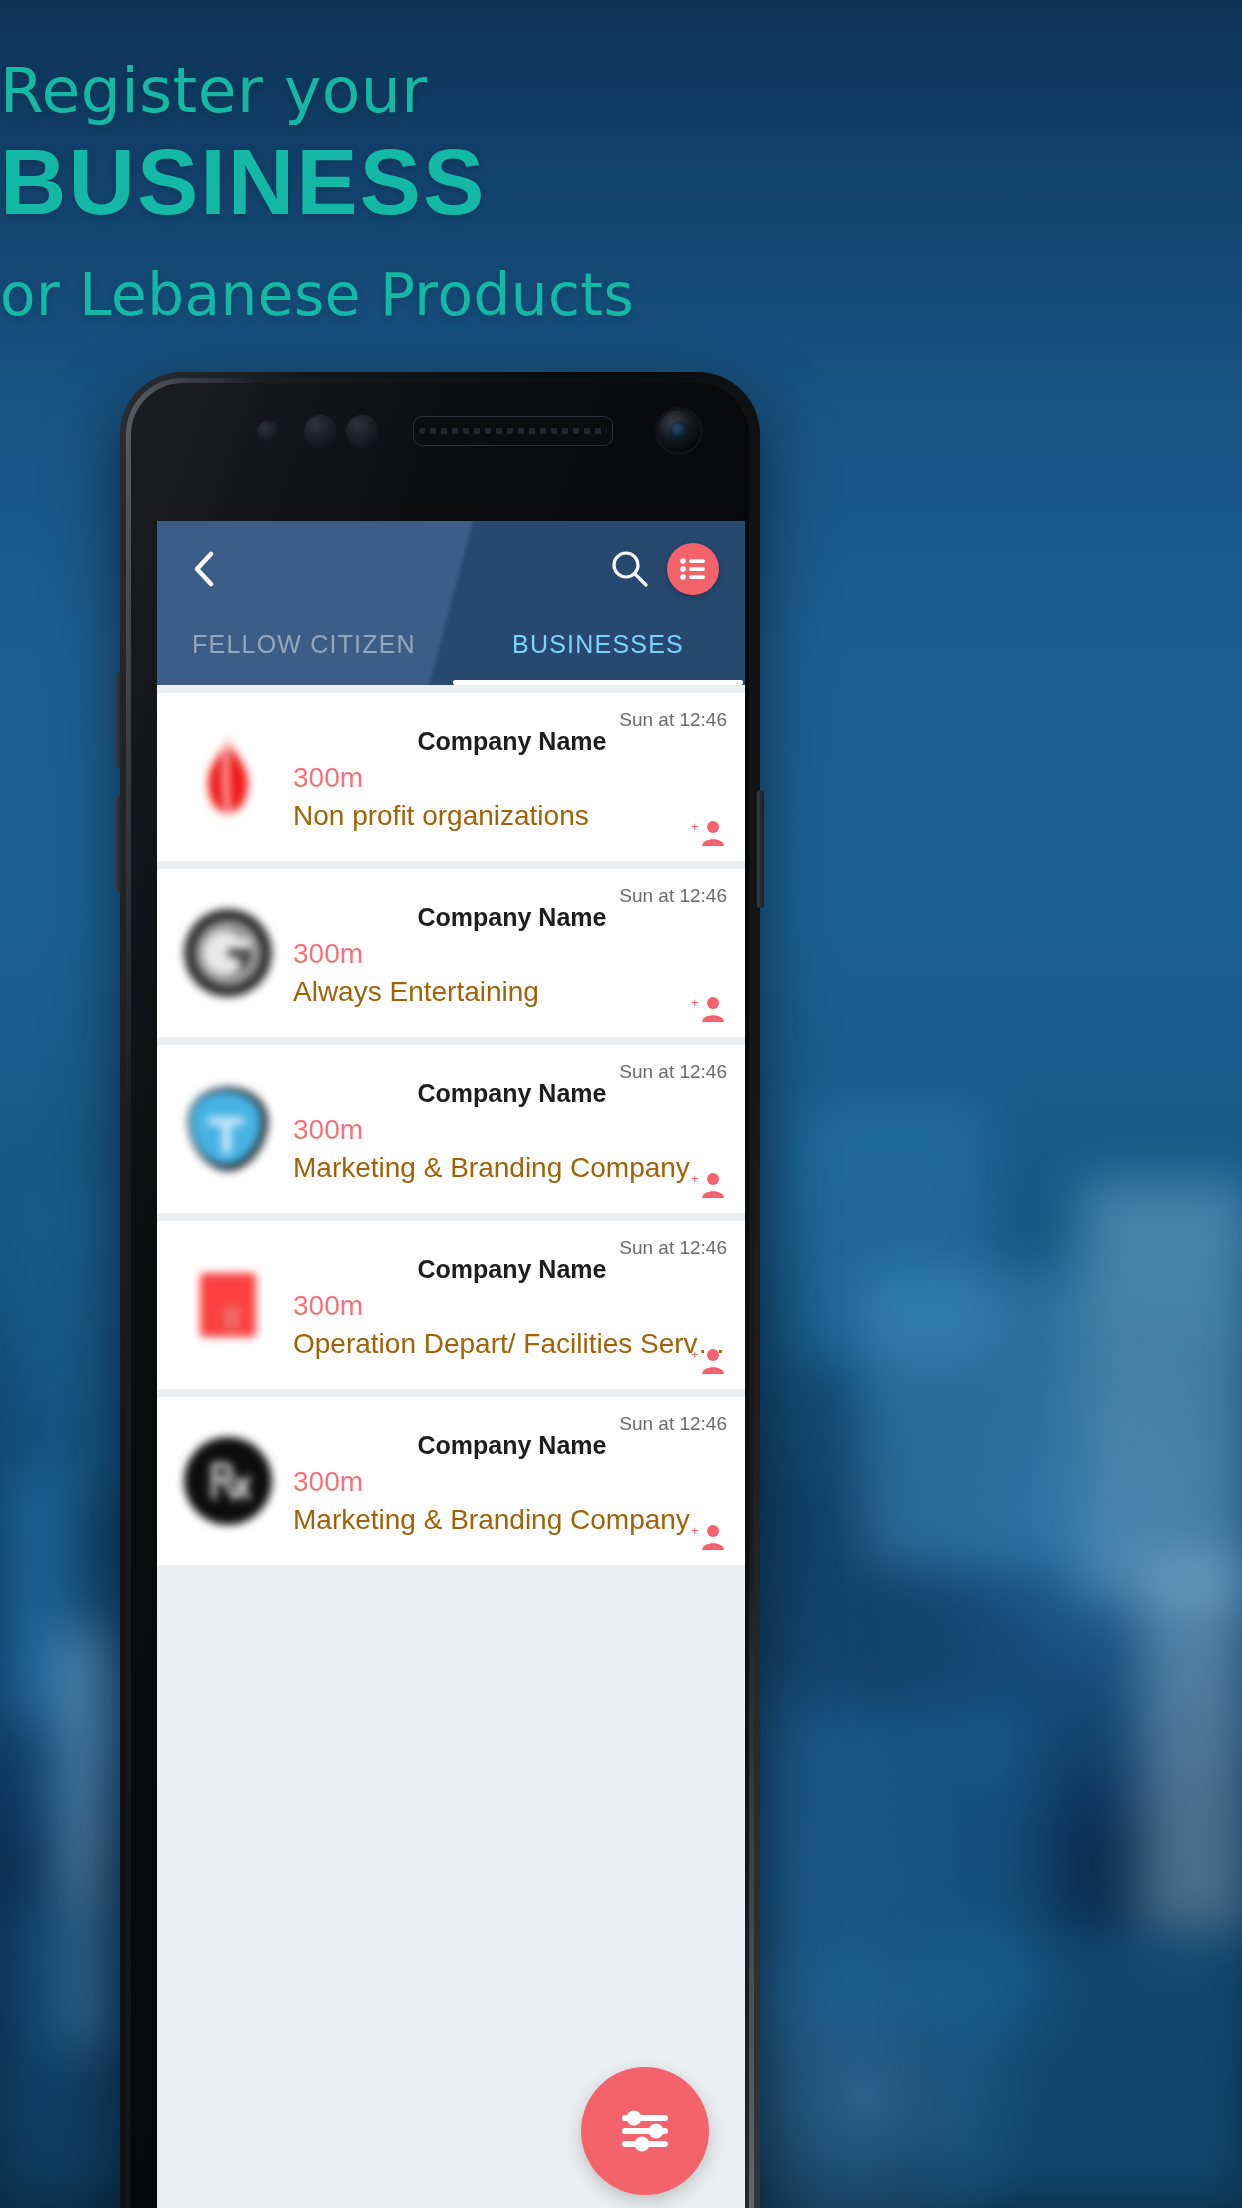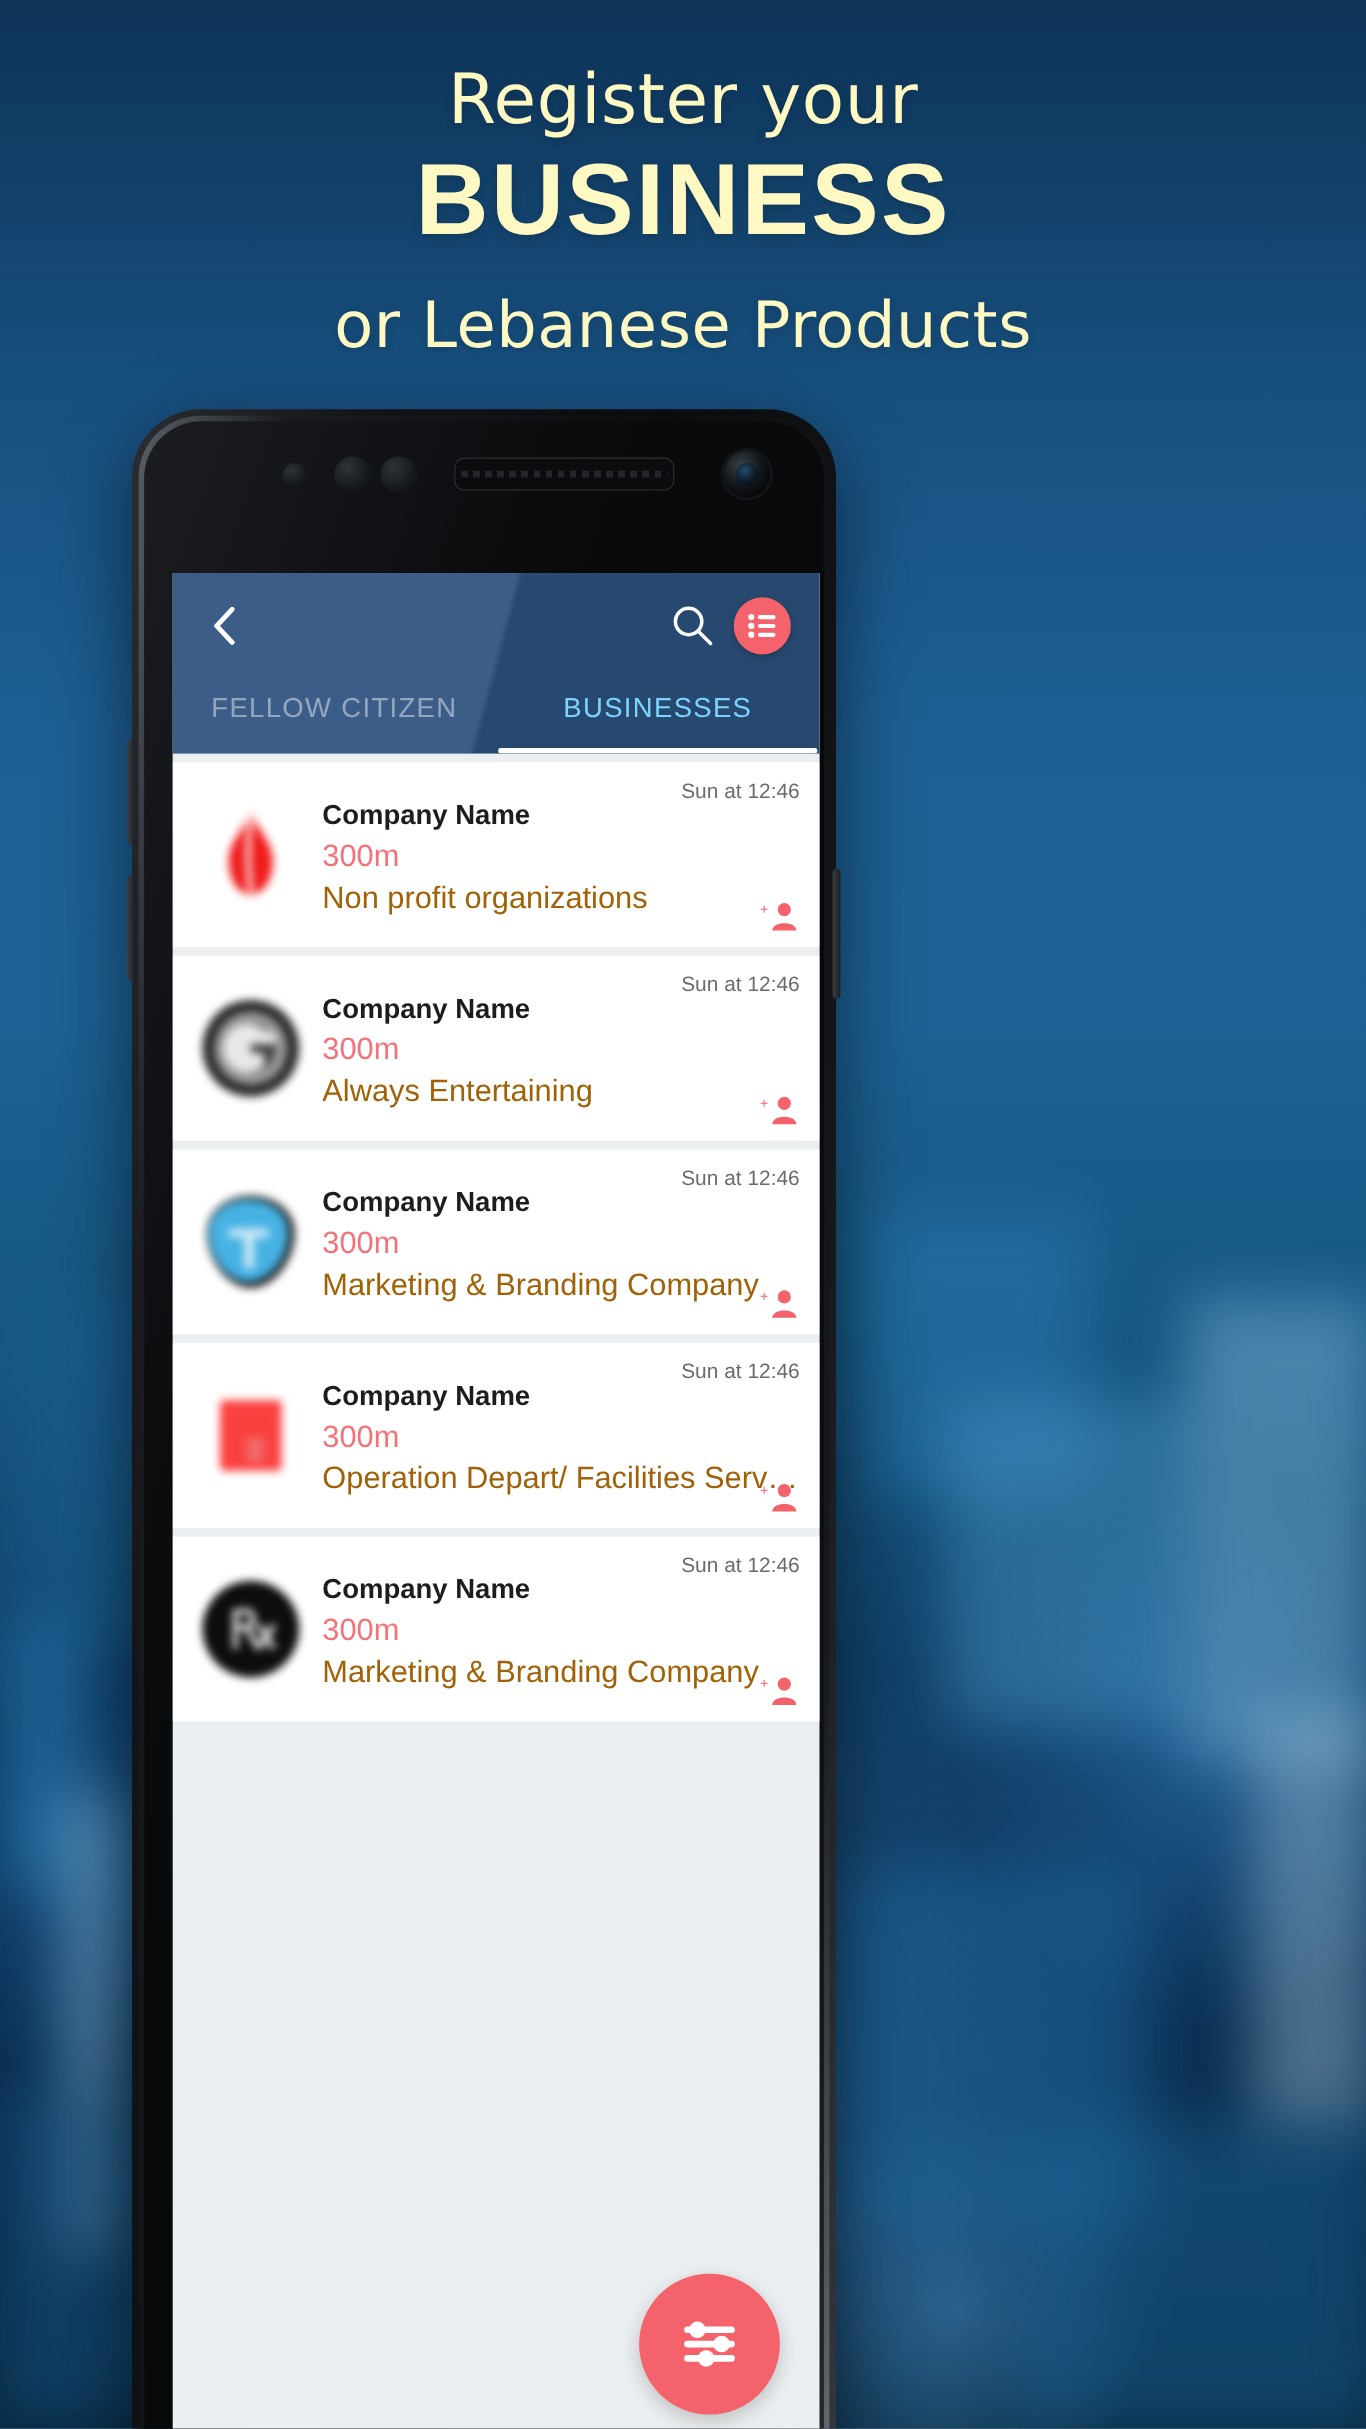--- a/index.html
+++ b/index.html
@@ -38,22 +38,21 @@
   .bg-blob {
     position:absolute;
     border-radius:8px;
     filter:blur(26px);
     opacity:.55;
   }
 
   
   .headline {
     position:absolute; left:0; right:0; top:58px;
-    text-align:center;
-    color:#fef9c3;
+    color:#14b8a6;
     z-index:5;
     text-shadow:0 2px 10px rgba(0,0,0,0.18);
   }
   .hl-line1 {
     font-size:63px;
     font-weight:400;
     letter-spacing:0.5px;
     line-height:1.05;
     font-family:"DejaVu Sans", sans-serif;
   }
@@ -218,21 +217,21 @@
   .logo {
     width:106px; height:106px;
     flex:0 0 106px;
     margin-right:12px;
     display:flex; align-items:center; justify-content:center;
     filter:blur(4px);
   }
   .row-main { flex:1; min-width:0; padding-top:6px; }
   .co-name {
     font-size:25px; font-weight:700; color:#1d1d1d;
-    line-height:1.15; margin-bottom:5px;
+    line-height:1.15; margin-bottom:5px;text-align:center;
   }
   .dist {
     font-size:28px; color:#f4737a; line-height:1.2; margin-bottom:4px;
   }
   .cat {
     font-size:28px; color:#a16207; line-height:1.25;
     white-space:nowrap; overflow:hidden; text-overflow:ellipsis;
   }
   .time {
     position:absolute; right:18px; top:16px;

